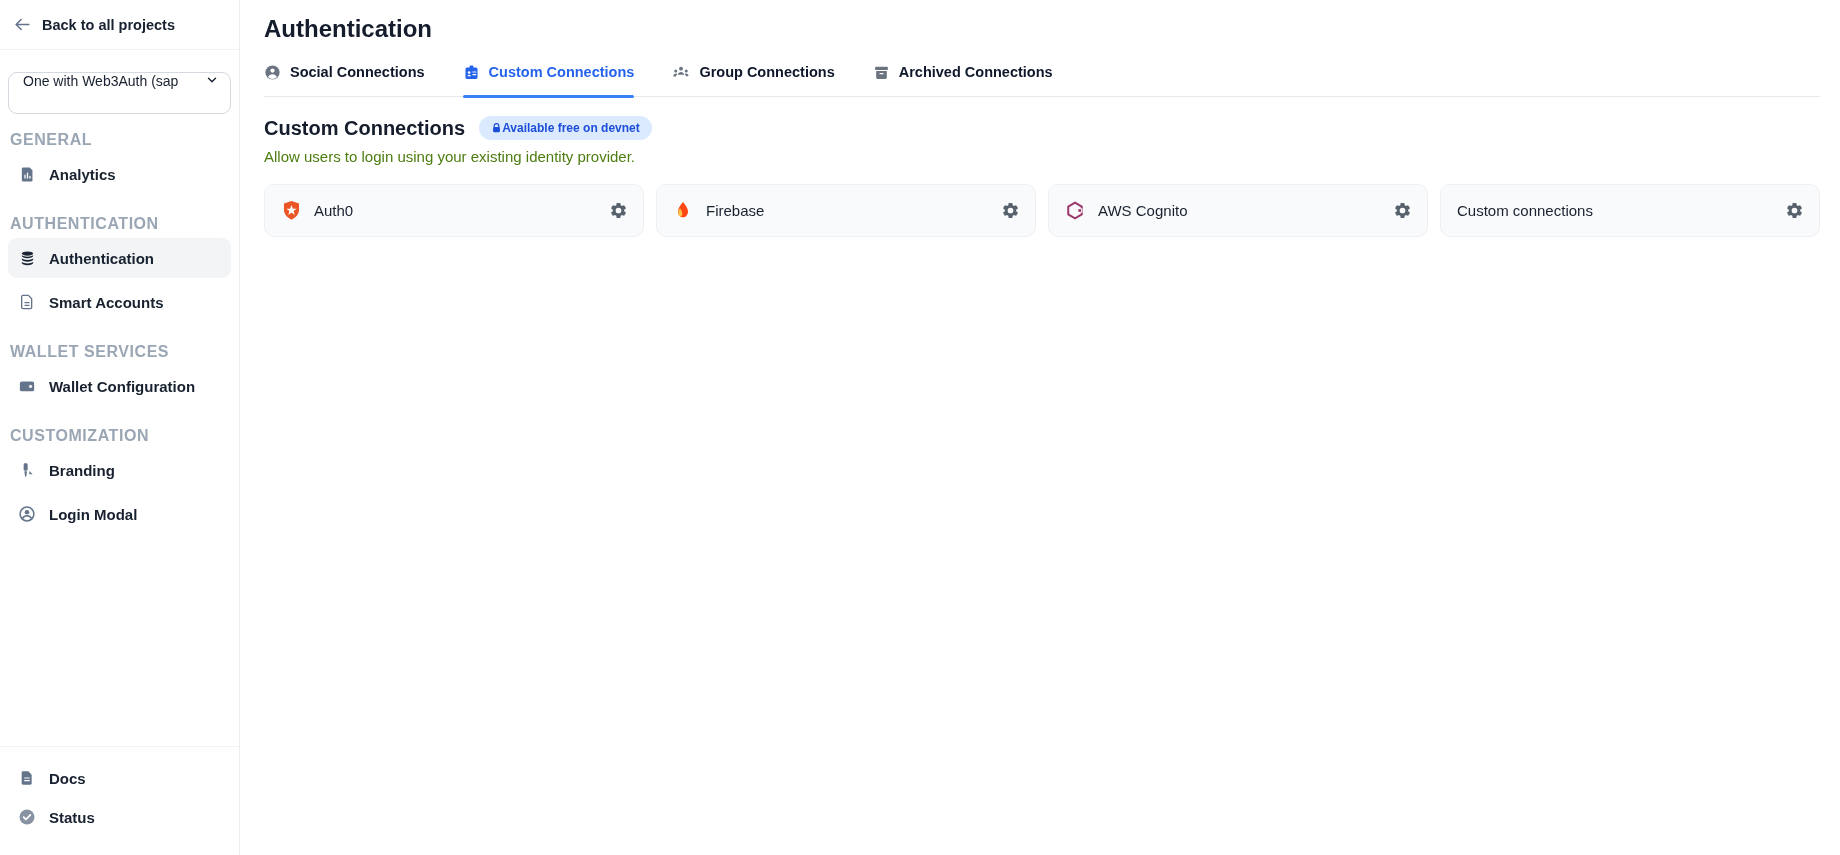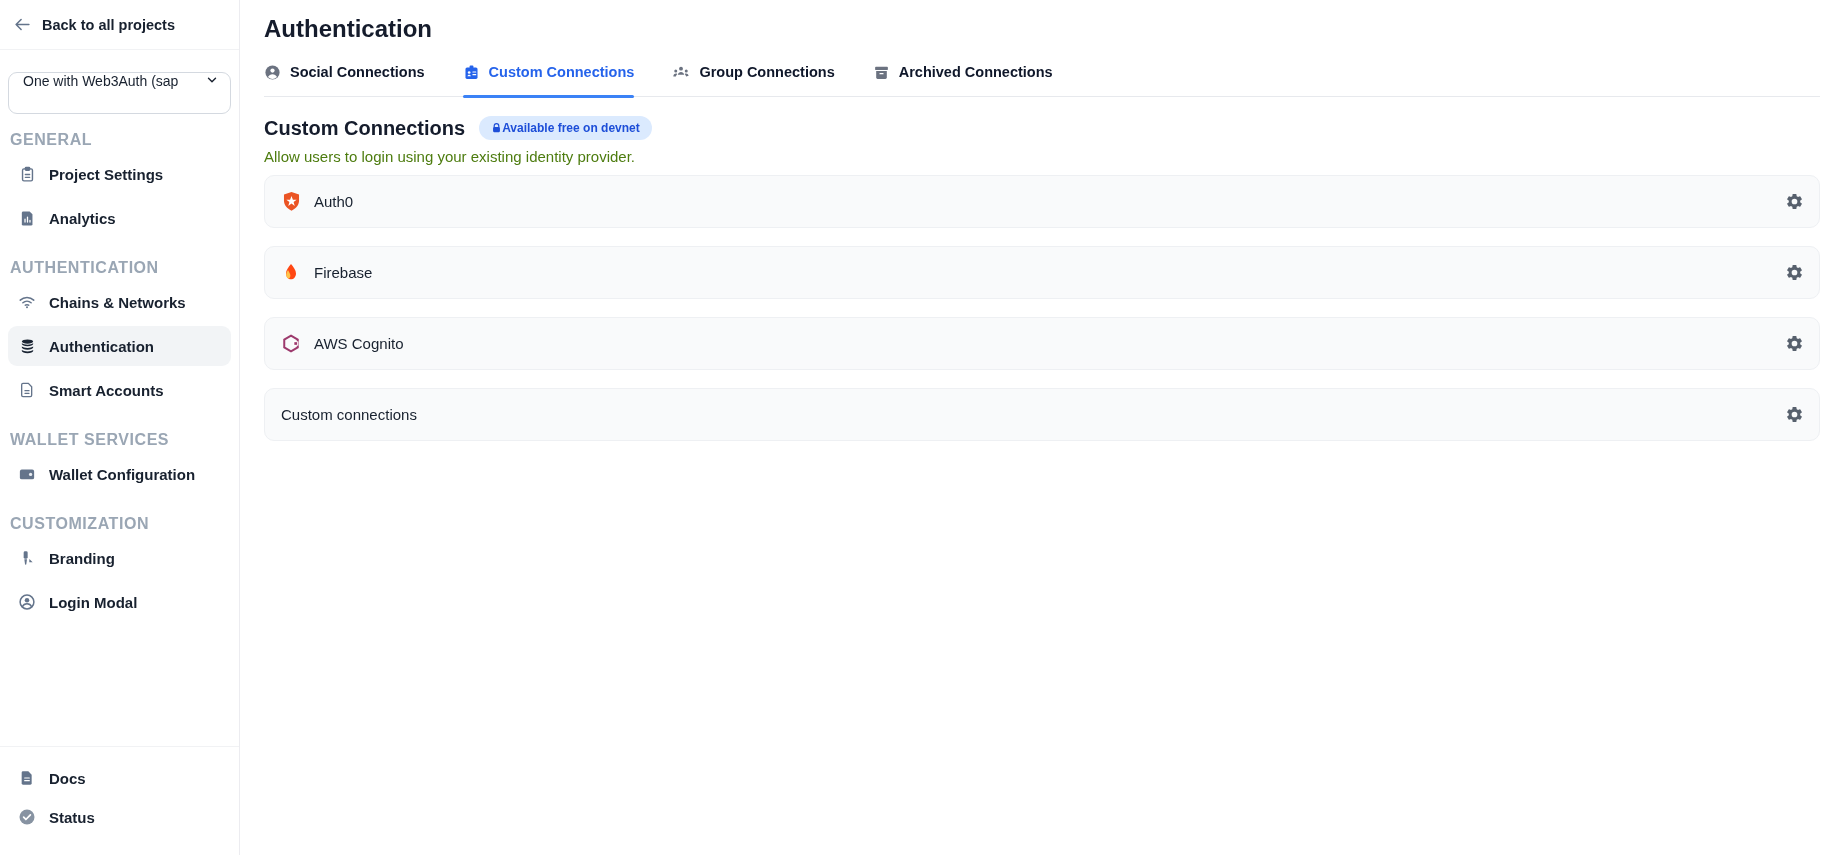--- a/index.html
+++ b/index.html
@@ -58,22 +58,22 @@
   }
   .heading-row { display:flex; align-items:center; gap:14px; margin-top:19px; }
   .section-heading { font-size:20px; font-weight:700; color:#151c2c; }
   .badge {
     display:flex; align-items:center; 
     background:#dbeafe; color:#1d4ed8;
     font-size:12px; font-weight:700; padding:5px 12px; border-radius:999px;
   }
   .subtitle { margin-top:8px; font-size:15px; color:#4d7c0f; }
   .cards-grid {
-    margin-top:10px; display:grid; grid-template-columns:1fr;
-    column-gap:18px; row-gap:18px;
+    margin-top:19px; display:grid; grid-template-columns:1fr 1fr 1fr 1fr;
+    column-gap:18px; row-gap:18px;gap:12px;
   }
   .card {
     height:53px; background:#f9fafb; border:1px solid #eef0f3; border-radius:10px;
     display:flex; align-items:center; padding:0 15px 0 16px;
   }
   .card .card-ic { width:21px; display:flex; margin-right:12px; }
   .card-label { font-size:15px; font-weight:500; color:#18212f; }
   .gear-btn { margin-left:auto; display:flex; color:#57606d; cursor:pointer; background:none; border:none; }
   svg { display:block; }
 </style>
@@ -95,54 +95,33 @@
     <span class="val">One with Web3Auth (sap</span>
     <span>
       <svg width="14" height="14" viewBox="0 0 24 24" fill="none" stroke="#18212f" stroke-width="2.4" stroke-linecap="round" stroke-linejoin="round">
           <path d="M6 9l6 6 6-6"></path>
         </svg>
     </span>
   </div>
 
   <div class="section-label">GENERAL</div>
 
-  <div class="nav-item">
-    <span class="ic">
-      <svg width="17" height="17" viewBox="0 0 24 24" fill="none" stroke="#64748b" stroke-width="2">
-          <rect x="5" y="4" width="14" height="17" rx="2"></rect>
-          <rect x="9" y="2" width="6" height="4" rx="1" fill="#64748b"></rect>
-          <path d="M9 12h6M9 16h6" stroke-linecap="round"></path>
-        </svg>
-    </span>
-    <span>Project Settings</span>
-  </div>
 
   <div class="nav-item">
     <span class="ic">
       <svg width="17" height="17" viewBox="0 0 24 24">
           <path fill="#64748b" d="M6 2h9l4 4v14a2 2 0 0 1-2 2H6a2 2 0 0 1-2-2V4a2 2 0 0 1 2-2z"></path>
           <path d="M8.5 17v-4M12 17v-7M15.5 17v-2.5" stroke="#fff" stroke-width="1.8" stroke-linecap="round"></path>
         </svg>
     </span>
     <span>Analytics</span>
   </div>
 
   <div class="section-label">AUTHENTICATION</div>
 
-  <div class="nav-item">
-    <span class="ic">
-      <svg width="18" height="18" viewBox="0 0 24 24" fill="none" stroke="#64748b" stroke-width="2" stroke-linecap="round">
-          <path d="M3 9.5a13 13 0 0 1 18 0"></path>
-          <path d="M6.5 13a8.5 8.5 0 0 1 11 0"></path>
-          <path d="M9.8 16.3a4 4 0 0 1 4.4 0"></path>
-          <circle cx="12" cy="19" r="1.3" fill="#64748b" stroke="none"></circle>
-        </svg>
-    </span>
-    <span>Chains &amp; Networks</span>
-  </div>
 
   <div class="nav-item active">
     <span class="ic">
       <svg width="17" height="17" viewBox="0 0 24 24" fill="#1a2433">
           <ellipse cx="12" cy="5" rx="8" ry="3"></ellipse>
           <path d="M4 8.5c0 1.7 3.6 3 8 3s8-1.3 8-3v-1c-1.6 1.3-4.5 2-8 2s-6.4-.7-8-2v1z"></path>
           <path d="M4 13.5c0 1.7 3.6 3 8 3s8-1.3 8-3v-1.5c-1.6 1.3-4.5 2-8 2s-6.4-.7-8-2v1.5z"></path>
           <path d="M4 18.5c0 1.7 3.6 3 8 3s8-1.3 8-3V17c-1.6 1.3-4.5 2-8 2s-6.4-.7-8-2v1.5z"></path>
         </svg>
     </span>

